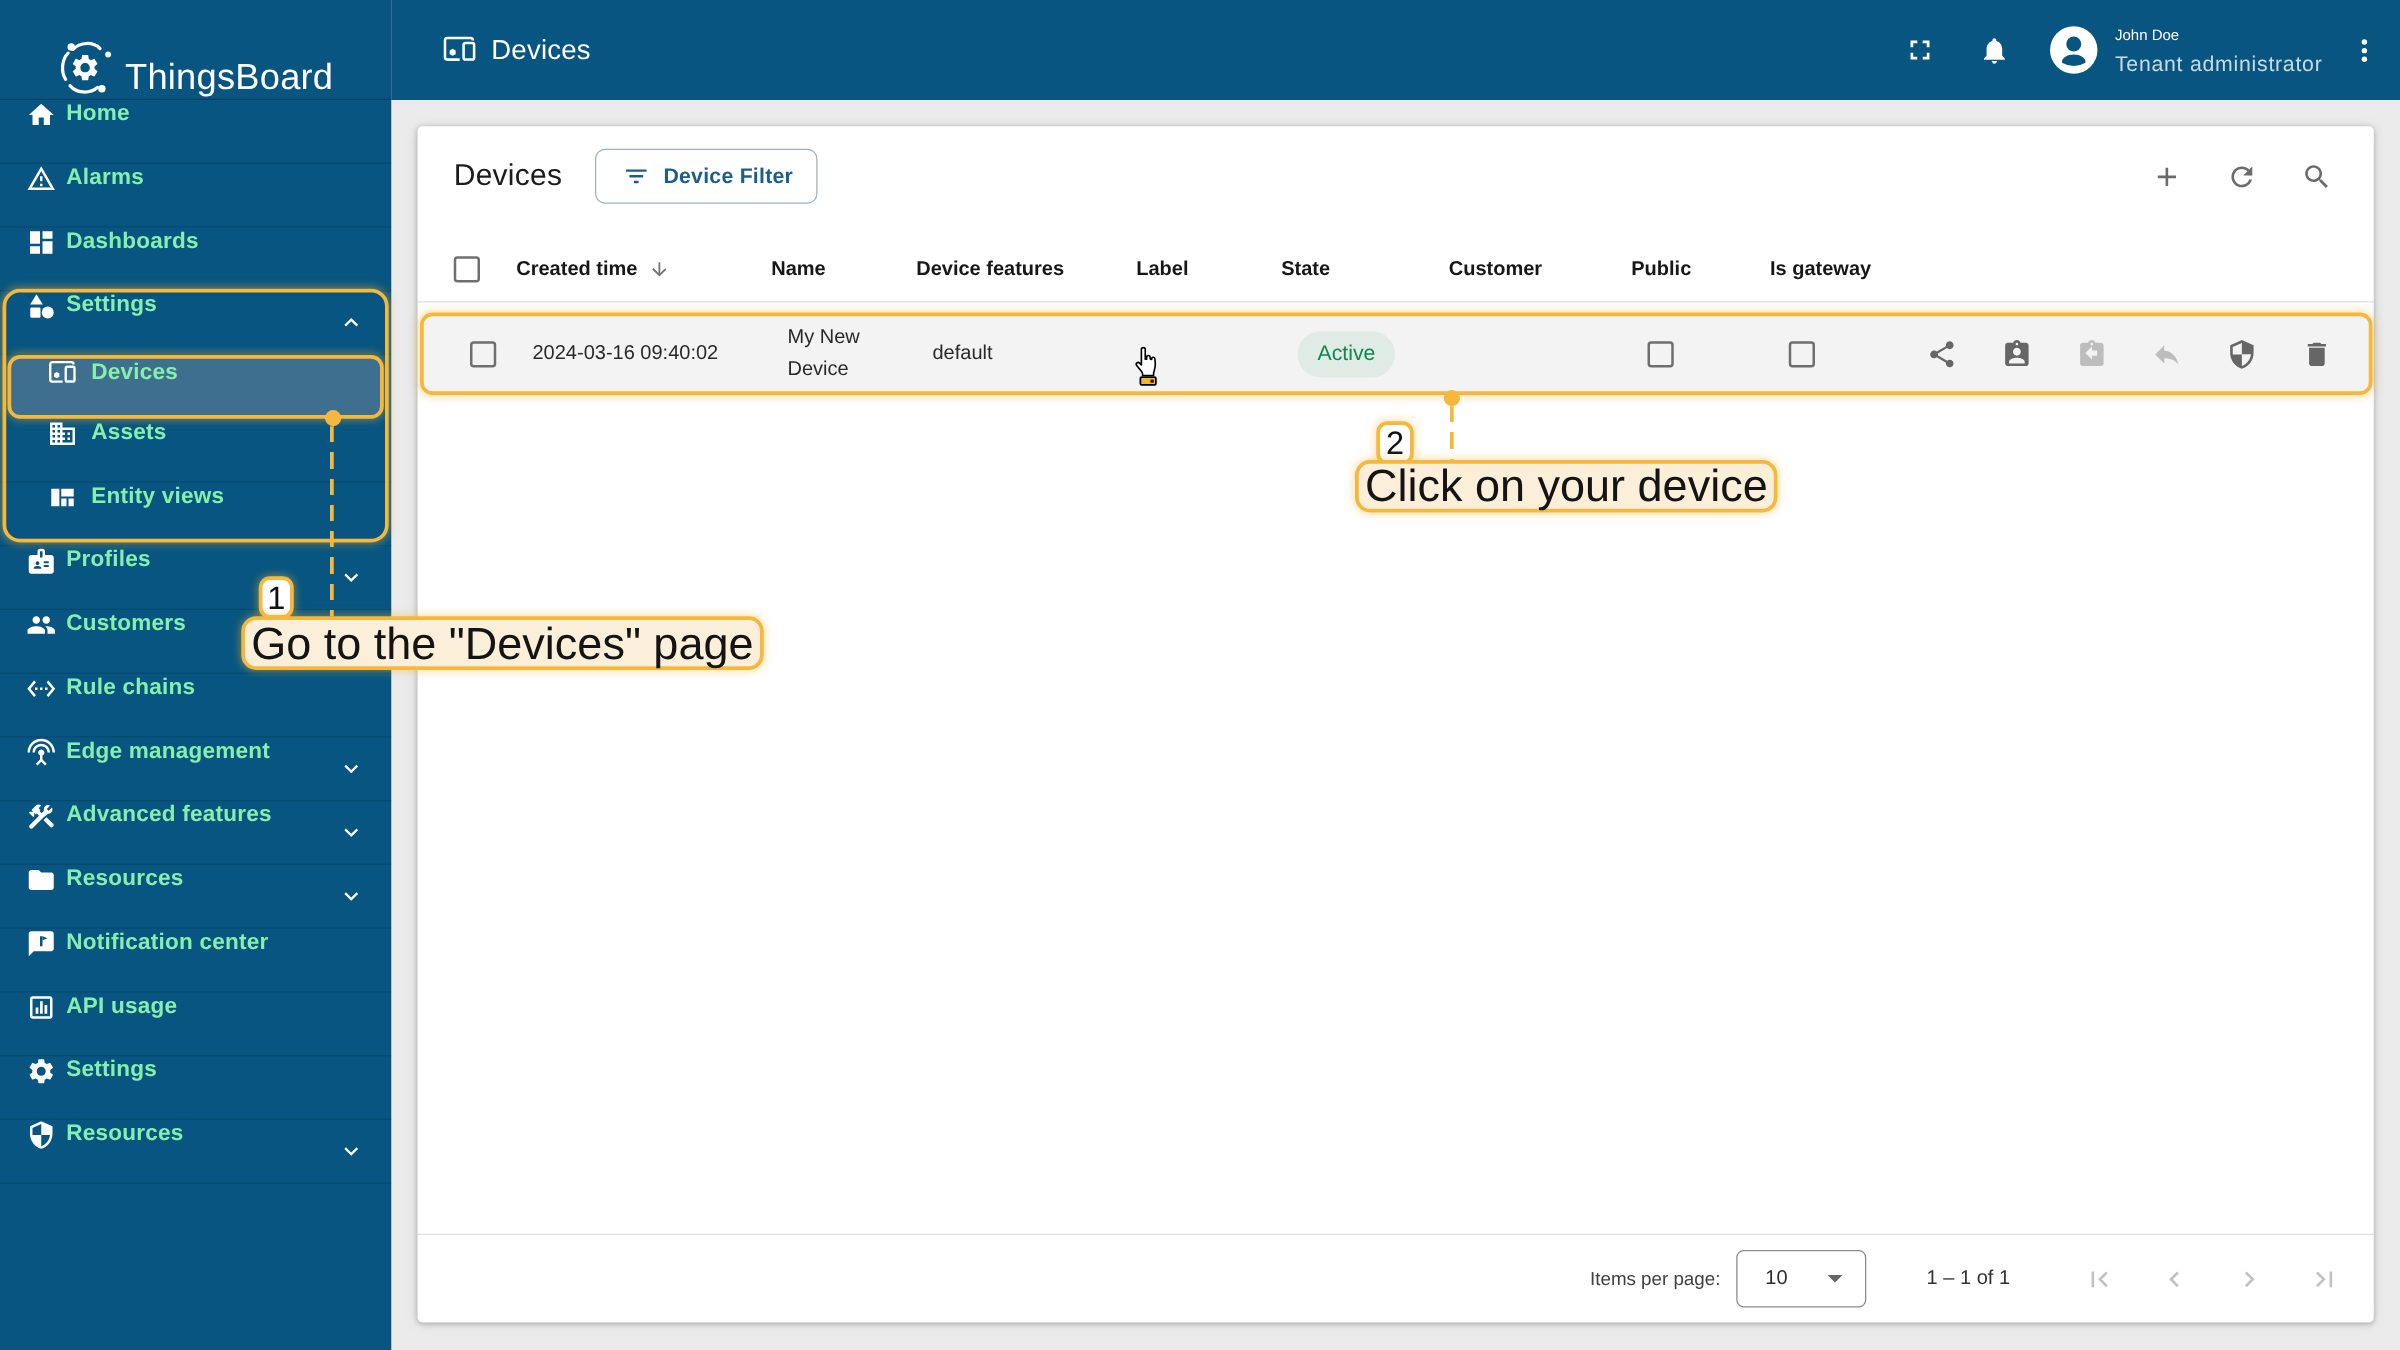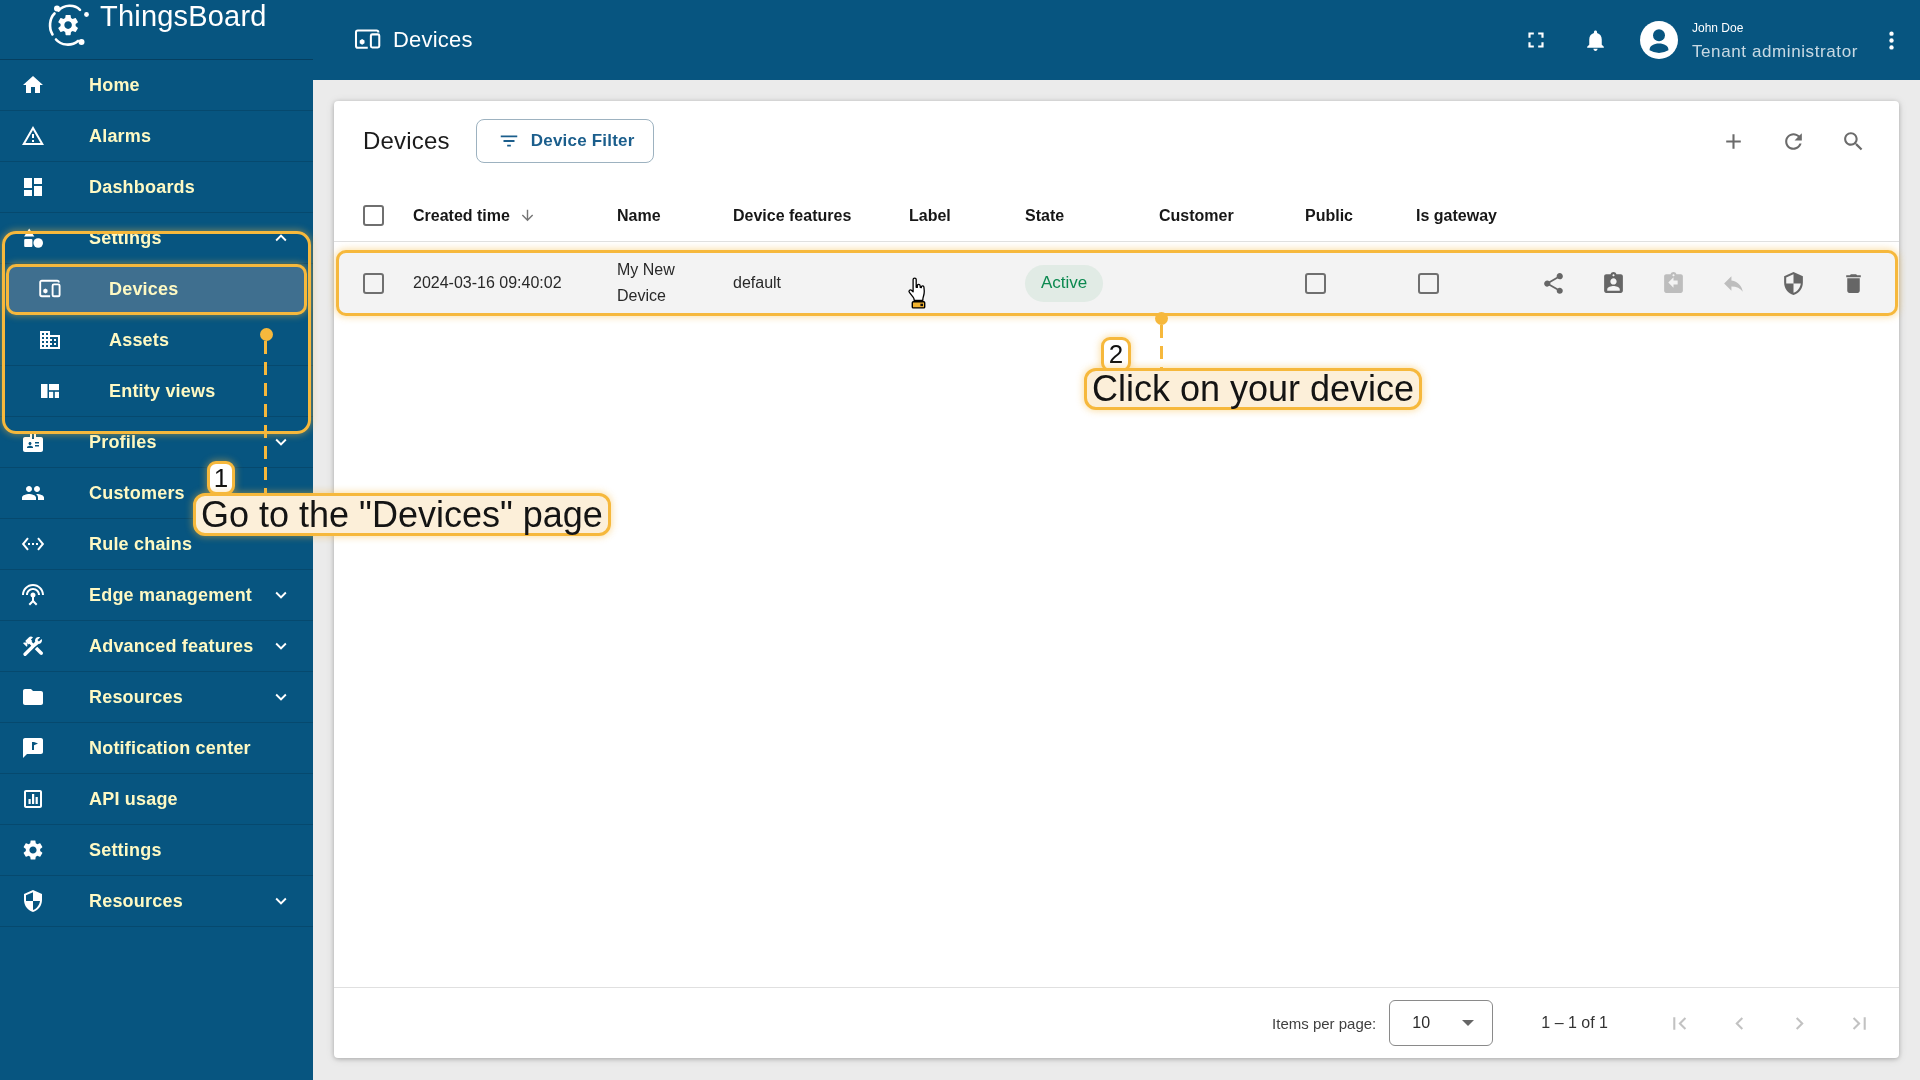--- a/index.html
+++ b/index.html
@@ -7,23 +7,23 @@
   body { font-family:"Liberation Sans", sans-serif; position:relative; background:#EBEBEB; }
   :root{
     --blue:#075580; --blue-sel:#3F6F8F; --gold:#F6B83C; --cream:#FCEFD9;
     --page:#EBEBEB; --rowbg:#F3F3F3; --line:#E0E0E0; --icon:#6B6B6B; --icon-dis:#BDBDBD;
     --primary:#1B5E8C; --green:#0C8950; --greenbg:#E1EBE5; --gold-glow:rgba(246,184,60,.45);
   }
   svg { display:block; }
 
   
   .sidebar { position:absolute; left:0; top:0; width:313px; height:1080px; background:var(--blue); z-index:2; }
-  .logo-block { height:60px; display:flex; align-items:flex-start; padding-left:44px; border-bottom:1px solid rgba(0,0,0,.25); }
+  .logo-block { height:80px; display:flex; align-items:flex-end; padding-left:44px; border-bottom:1px solid rgba(0,0,0,.25); }
   .logo-text { color:#fff; font-size:29px; font-weight:400; margin-left:8px; letter-spacing:.2px; }
-  .menu-item { height:51px; display:flex; align-items:center; padding-left:21px; border-bottom:1px solid rgba(0,0,0,.14); position:relative; color:#fef9c3; cursor:pointer;gap:36px; }
+  .menu-item { height:51px; display:flex; align-items:flex-start; padding-left:21px; border-bottom:1px solid rgba(0,0,0,.14); position:relative; color:#86efac; cursor:pointer; }
   .menu-item .mi-label { font-size:18px; font-weight:700; margin-left:8px; letter-spacing:.2px; }
   .menu-item.sub { padding-left:38px; }
   .menu-item.sub .mi-label { margin-left:11px; }
   .menu-item .chev { position:absolute; right:21px; top:50%; transform:translateY(-50%); }
   .menu-item.selected {
     margin:0 6px; padding-left:29px; border-radius:10px;
     border:3px solid var(--gold); background:var(--blue-sel);
     box-shadow:0 0 7px 1px var(--gold-glow);
   }
   .menu-item.selected .mi-label { margin-left:11px; }
@@ -59,21 +59,21 @@
   .th { display:flex; align-items:center; }
   .checkbox { width:21px; height:21px; border:2px solid #6F6F6F; border-radius:3px; background:transparent; cursor:pointer; }
   .th-check { margin-left:29px; }
   .sort-arrow { margin-left:9px; }
 
   .trow-wrap { height:78px; position:relative; }
   .trow { position:absolute; left:2px; right:1px; top:8px; bottom:4px;
           border:3px solid var(--gold); border-radius:10px; background:var(--rowbg);
           box-shadow:0 0 7px 1px var(--gold-glow);
           display:grid; grid-template-columns:74px 204px 116px 176px 116px 134px 146px 111px 108px 1fr;
-          align-items:center; font-size:16px; color:#292929; }
+          align-items:center; font-size:16px; color:#292929;padding-left:13px; }
   .td { display:flex; align-items:center; }
   .td-check { margin-left:24px; }
   .name-cell { width:76px; line-height:26px; }
   .chip { height:37px; border-radius:19px; background:var(--greenbg); color:var(--green);
           display:inline-flex; align-items:center; padding:0 16px; font-size:17px; }
   .row-actions { display:flex; align-items:center; gap:35px; justify-content:flex-end; padding-right:29px; }
 
   
   .card-footer { position:absolute; left:0; right:0; bottom:0; height:71px; border-top:1px solid var(--line);
                  display:flex; align-items:center; justify-content:flex-end; font-size:15px; color:#3F3F3F; }

